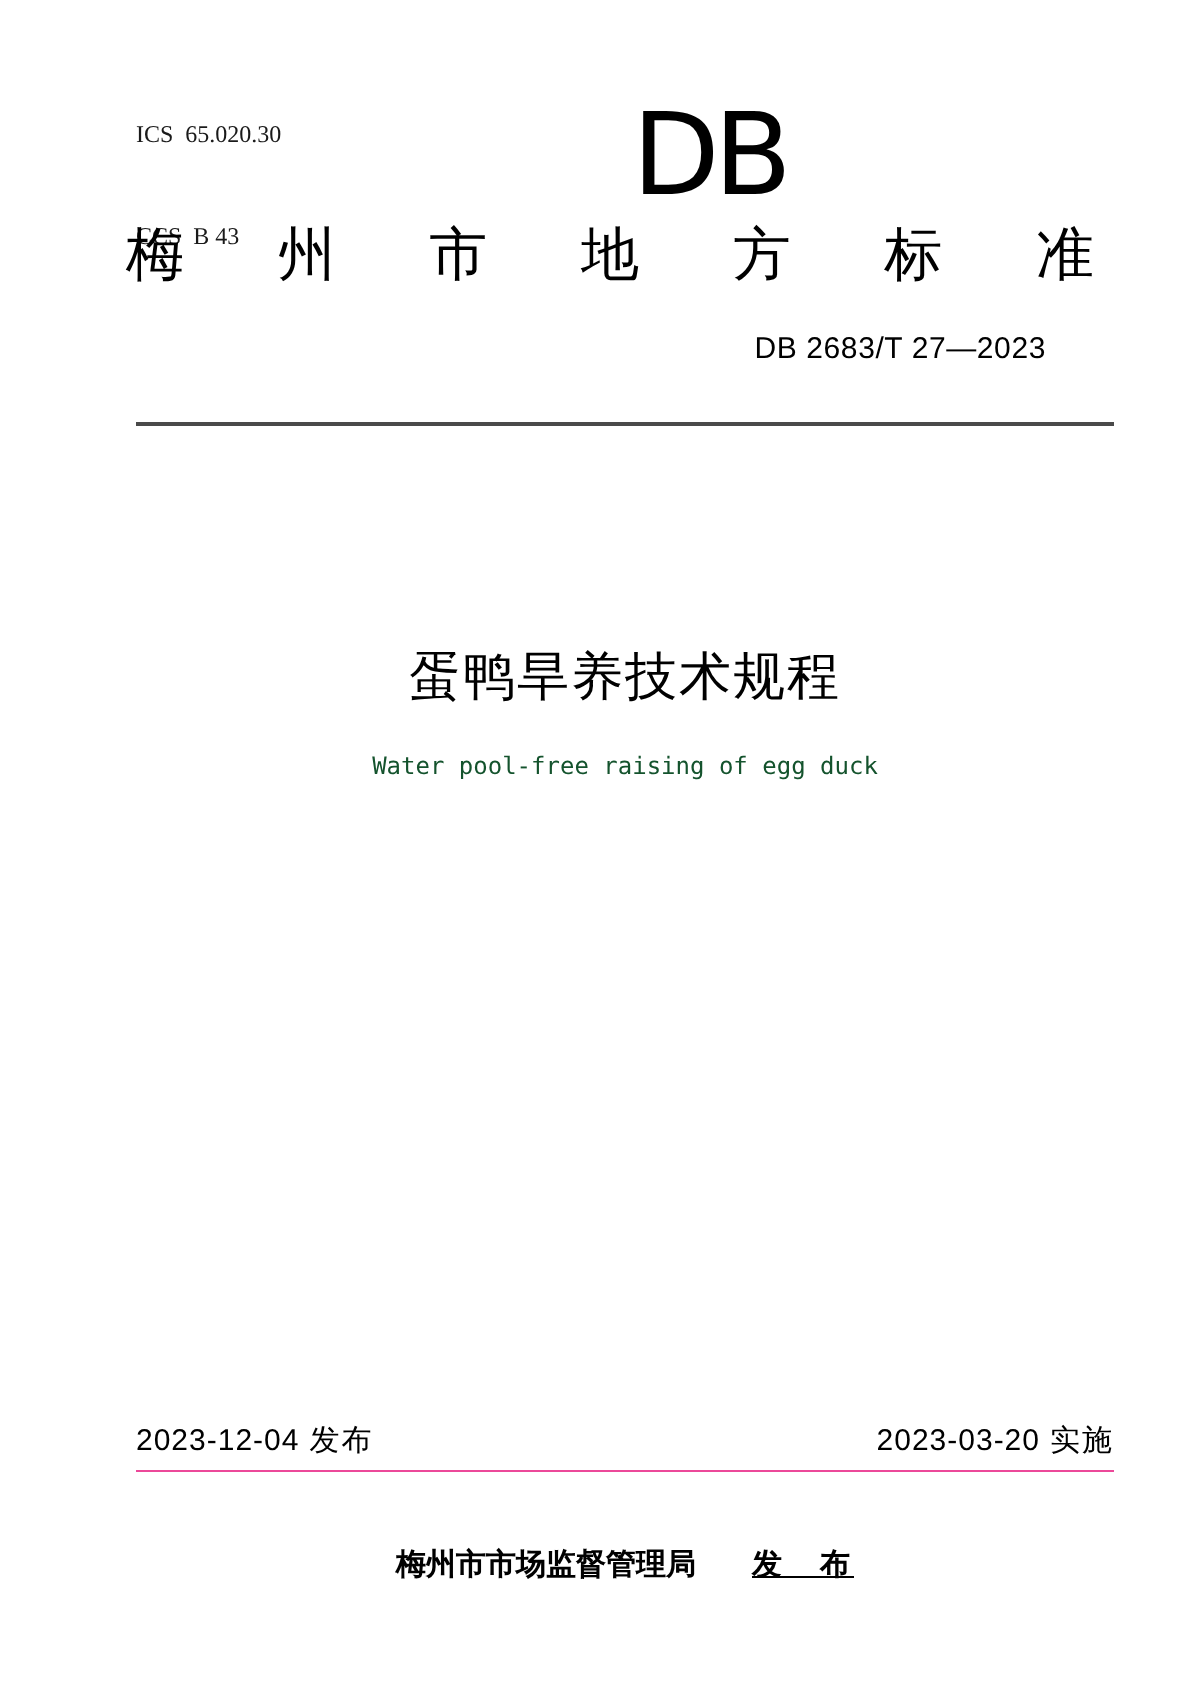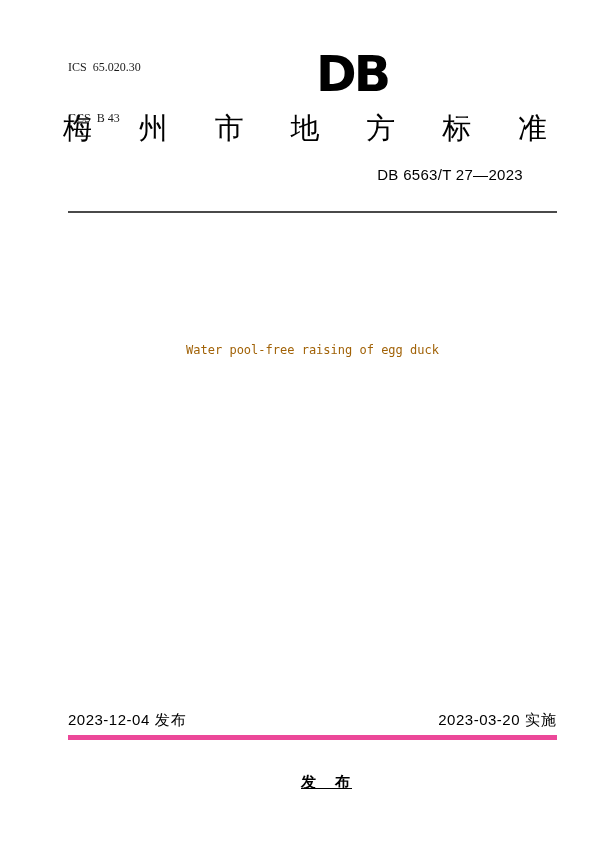--- a/index.html
+++ b/index.html
@@ -33,22 +33,22 @@
   .logo {
     position: absolute;
     left: 316px;
     top: 50px;
     display: flex;
     align-items: baseline;
     white-space: nowrap;
   }
   .logo .prefix {
     font-family: "DejaVu Sans", "Liberation Sans", sans-serif;
-    font-weight: 700;
-    font-size: 49px;
+    font-weight: 400;
+    font-size: 57px;
     line-height: 1;
     letter-spacing: -3px;
     transform: scaleY(1.0);
   }
   .logo .number {
     font-family: "DejaVu Serif", "Liberation Serif", serif;
     font-weight: bold;
     font-size: 50px;
     line-height: 1;
     letter-spacing: -2px;
@@ -98,35 +98,35 @@
     font-size: 26px;
     letter-spacing: 1px;
     line-height: 1.25;
     font-weight: 500;
   }
   .title-en {
     margin-top: 21px;
     font-family: "DejaVu Sans Mono", "Liberation Mono", monospace;
     font-size: 12px;
     letter-spacing: 0px;
-    color: #a16207;
+    color: #14532d;
   }
 
   
   .date-row {
     position: absolute;
     left: 68px;
     top: 711px;
     width: 489px;
     display: flex;
     justify-content: space-between;
     align-items: baseline;
     font-size: 15px;
     padding-bottom: 5px;
-    border-bottom: 5px solid #ec4899;
+    border-bottom: 1px solid #ec4899;
   }
   .date-cell { display: flex; align-items: baseline; letter-spacing: 0.5px; }
   .date-cell .label { margin-left: 5px; letter-spacing: 1px; }
 
   
   .publisher-row {
     position: absolute;
     left: 68px;
     top: 773px;
     width: 489px;
@@ -159,36 +159,38 @@
   <div class="standard-type">
       <span>梅</span>
       <span>州</span>
       <span>市</span>
       <span>地</span>
       <span>方</span>
       <span>标</span>
       <span>准</span>
     </div>
 
-  <div class="doc-number">DB 6563/T 27—2023</div>
+  <div class="doc-number">DB 2683/T 27—2023</div>
 
   <div class="header-rule"></div>
 
   <div class="title-block">
+    <div class="title-zh">蛋鸭旱养技术规程</div>
     <div class="title-en">Water pool-free raising of egg duck</div>
   </div>
 
   <div class="date-row">
     <div class="date-cell">
       <span>2023-12-04</span>
       <span class="label">发布</span>
     </div>
     <div class="date-cell">
       <span>2023-03-20</span>
       <span class="label">实施</span>
     </div>
   </div>
 
   <div class="publisher-row">
+    <span>梅州市市场监督管理局</span>
     <span class="action">发　布</span>
   </div>
 
 </div>
 
 </body></html>

